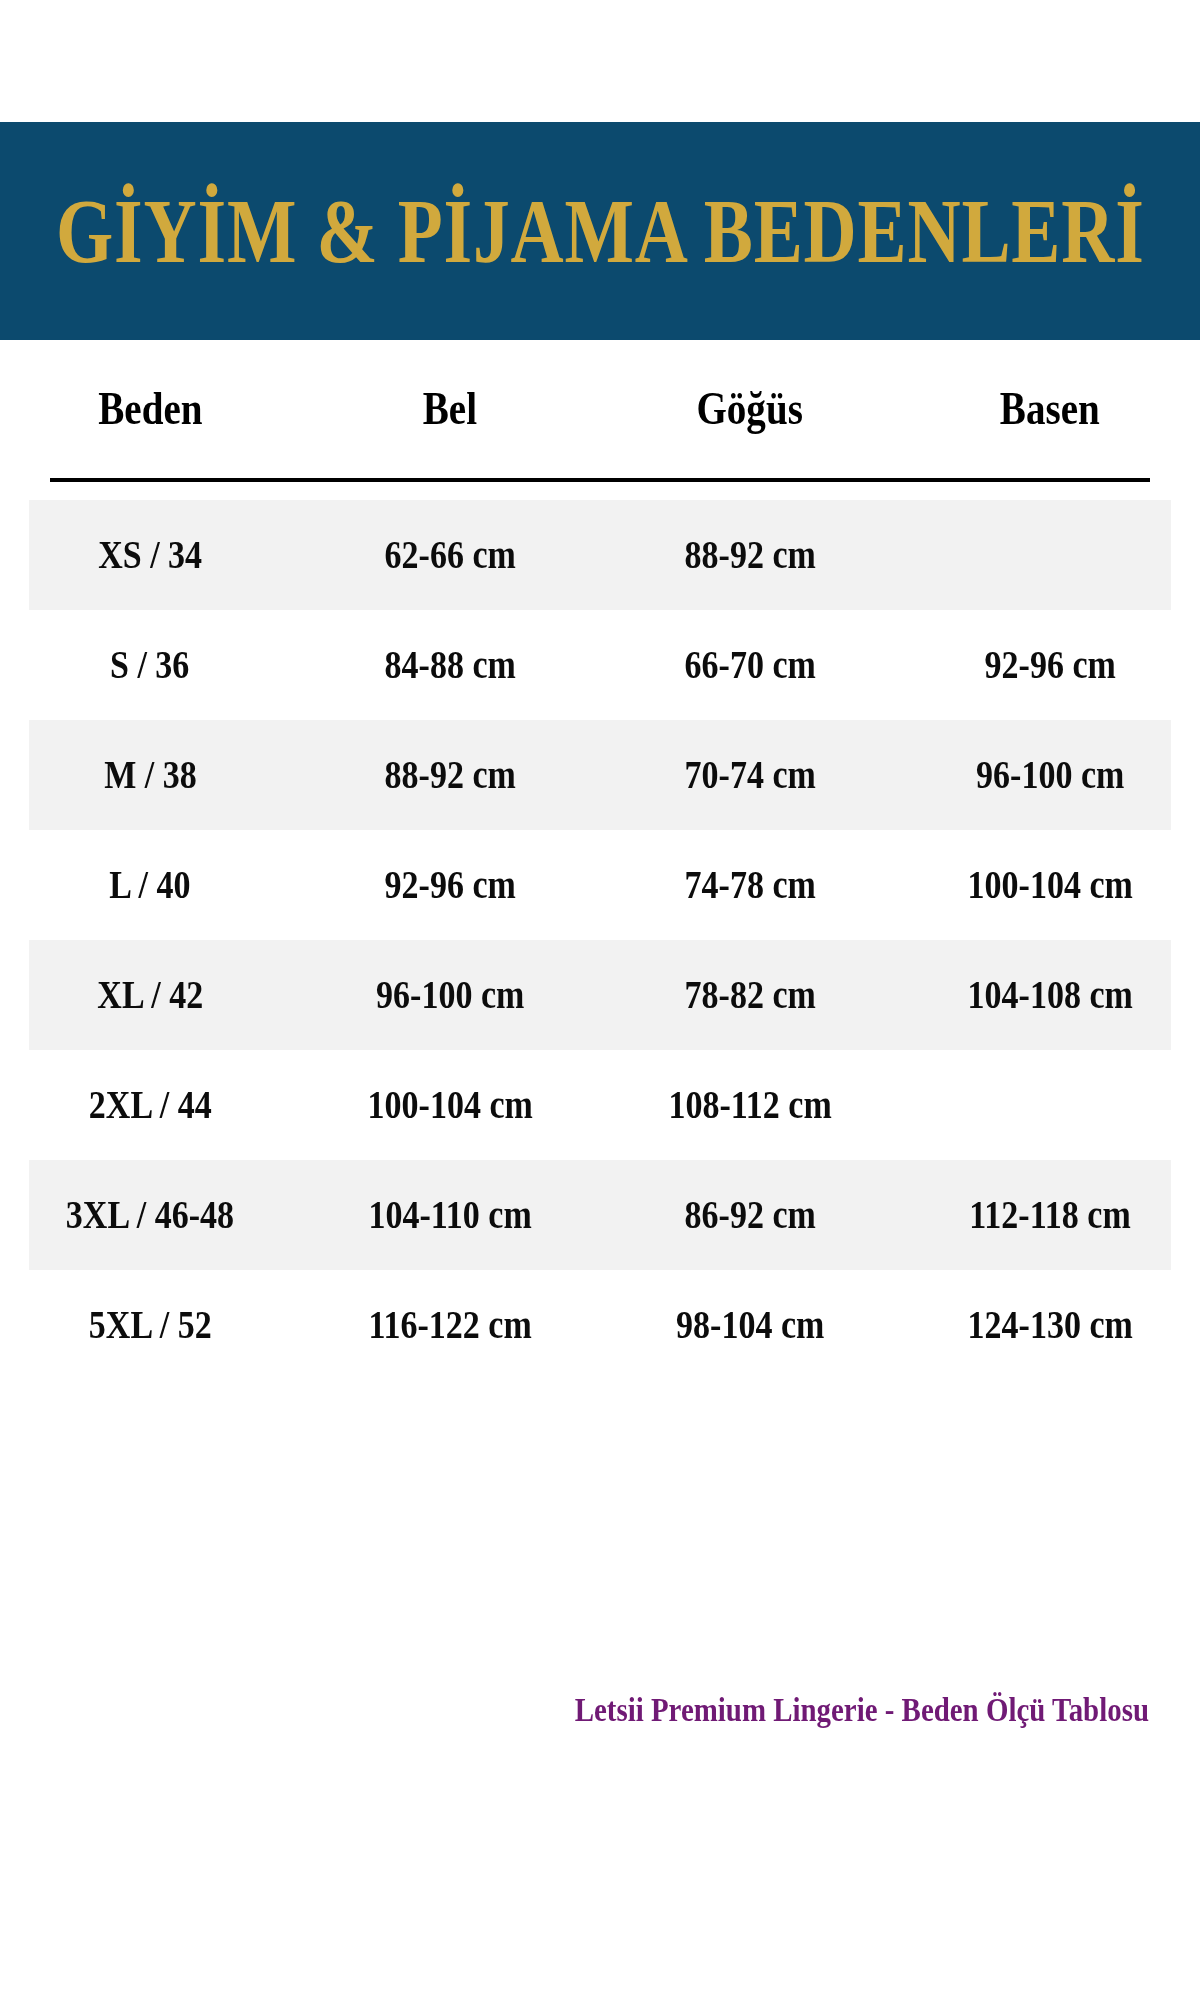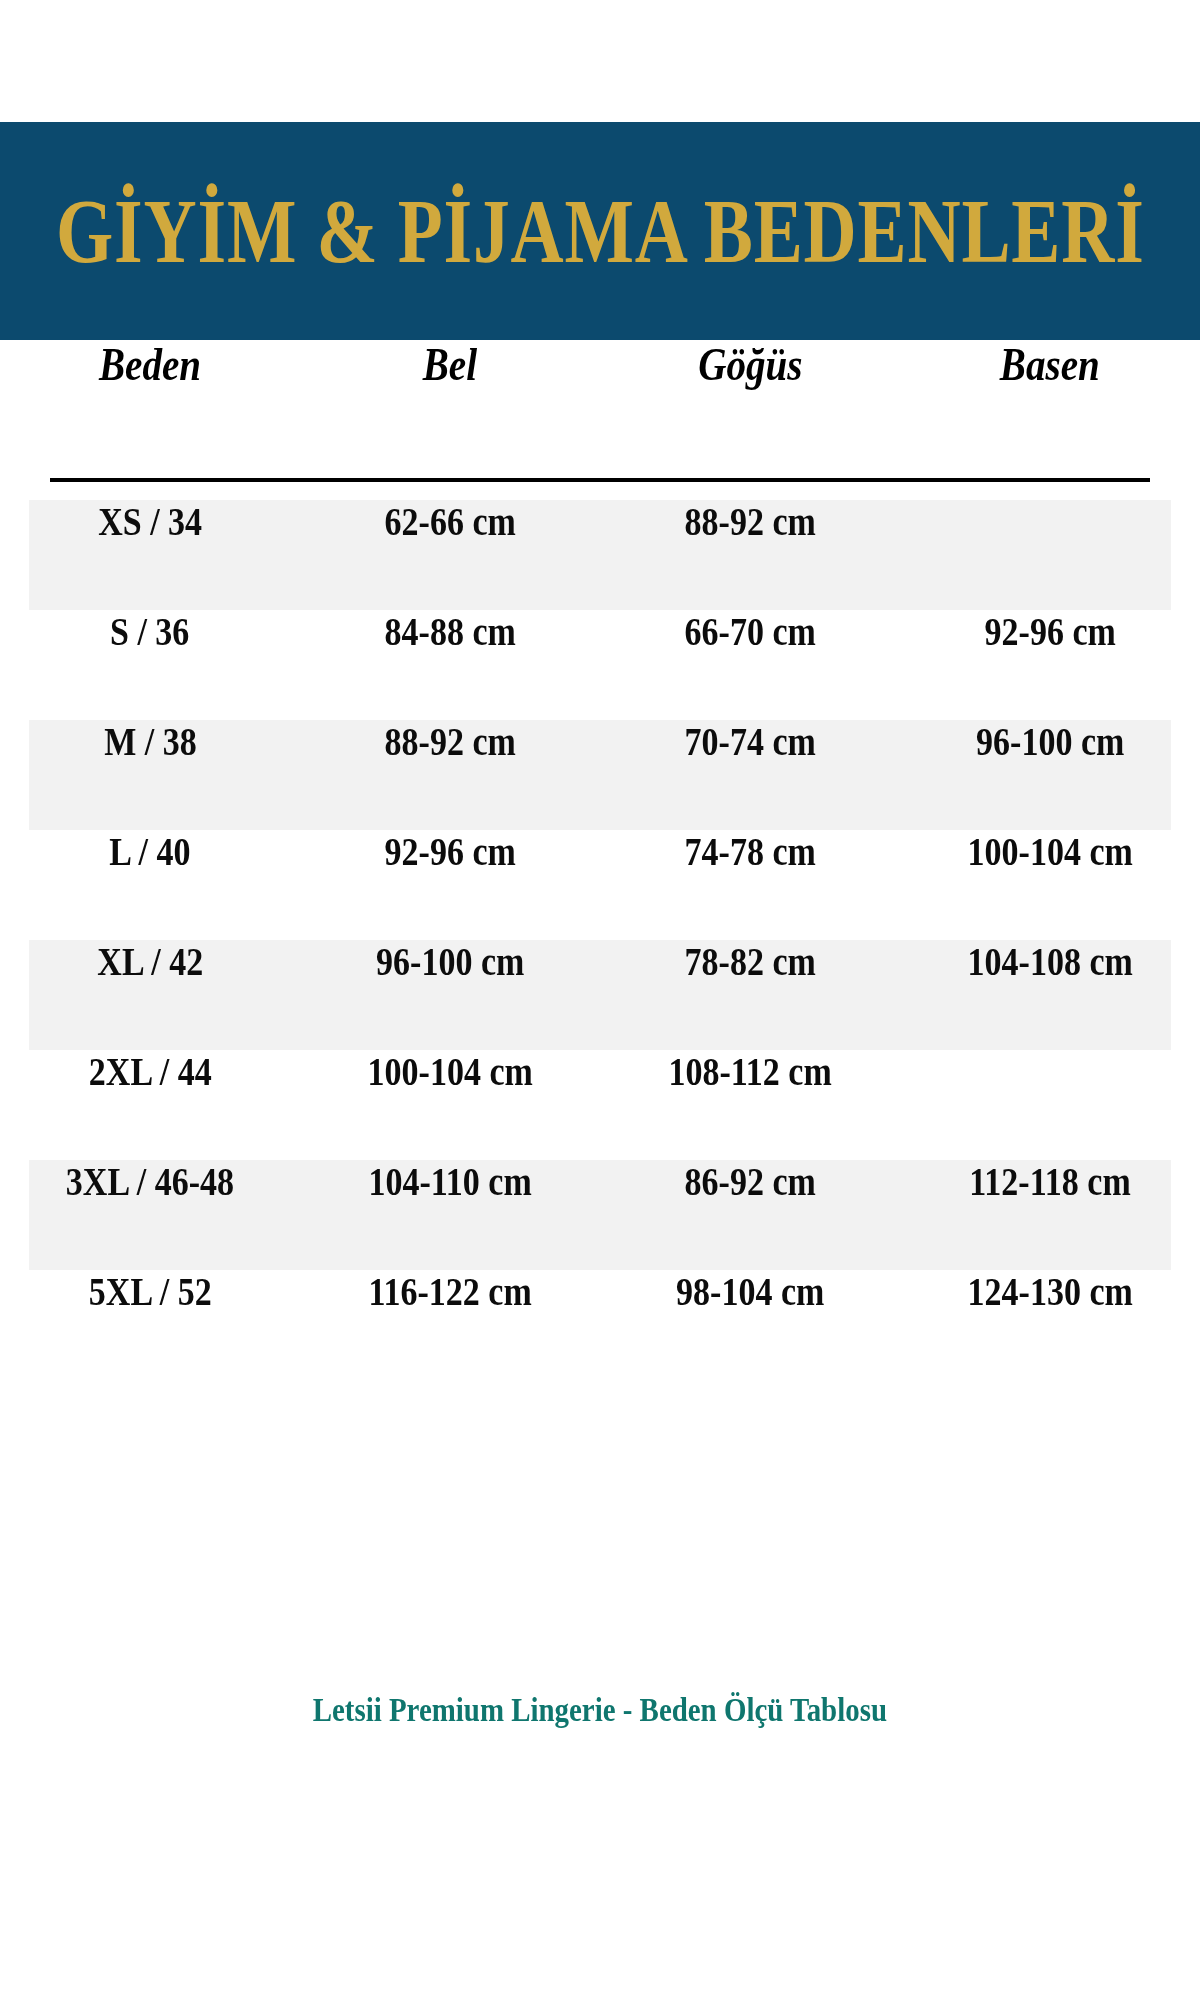--- a/index.html
+++ b/index.html
@@ -38,22 +38,21 @@
     transform-origin: 50% 50%;
     letter-spacing: 1px;
     white-space: nowrap;
   }
 
   
   .size-table { width: 1200px; }
   .thead {
     height: 138px;
     display: flex;
-    align-items: flex-start;
-    font-style: italic;
+    align-items: center;
   }
   .cell {
     flex: 0 0 300px;
     width: 300px;
     text-align: center;
     line-height: 1.1;
   }
   .thead .cell {
     font-size: 46px;
     font-weight: 700;
@@ -61,21 +60,21 @@
   }
   .divider {
     height: 4px;
     background: #000000;
     margin: 0 50px;
   }
   .rows { margin-top: 18px; }
   .row {
     height: 110px;
     display: flex;
-    align-items: flex-start;
+    align-items: center;
   }
   .row:nth-child(odd) {
     background-image: linear-gradient(#f2f2f2, #f2f2f2);
     background-size: 1142px 100%;
     background-position: center;
     background-repeat: no-repeat;
   }
   .row .cell {
     font-size: 40px;
     font-weight: 700;
@@ -84,24 +83,24 @@
   .cond {
     display: inline-block;
     transform: scaleX(0.85);
     transform-origin: 50% 50%;
     white-space: nowrap;
   }
 
   
   .footer {
     margin-top: 308px;
-    text-align: center;
+    text-align: right;
     font-size: 34px;
     font-weight: 700;
-    color: #0f766e;
+    color: #701a75;
     line-height: 1.3;
   }
 </style>
 </head>
 <body>
 
 <div class="page">
 
   <div class="banner">
     <h1><span class="title-cond">GİYİM &amp; PİJAMA BEDENLERİ</span></h1>

